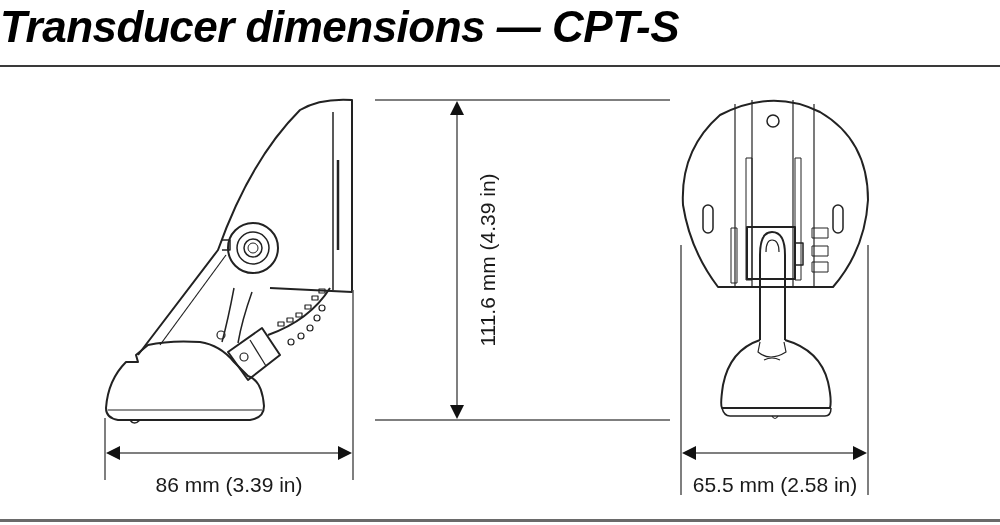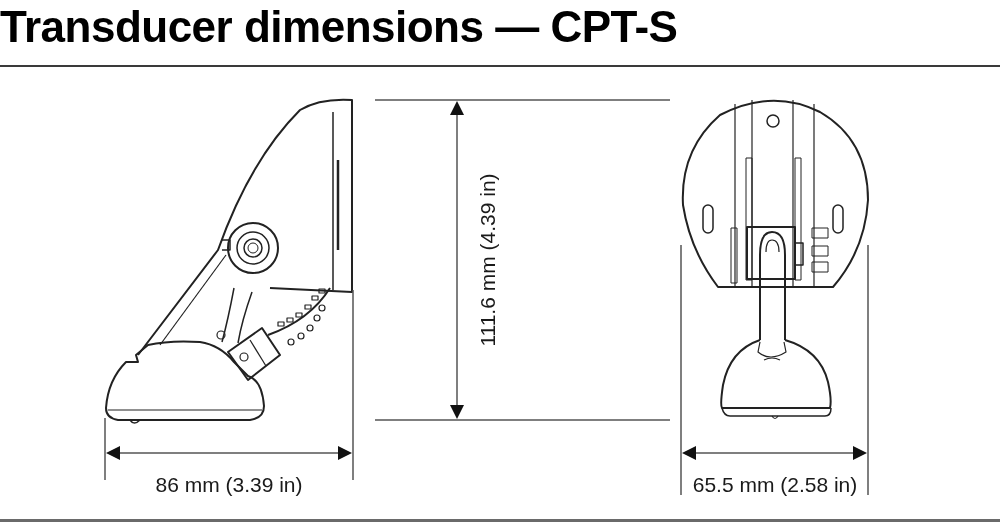--- a/index.html
+++ b/index.html
@@ -1,17 +1,17 @@
 <!DOCTYPE html>
 <html><head>
 <meta charset="utf-8">
 <style>
   html, body { margin: 0; padding: 0; background: #ffffff; }
   body { width: 1000px; height: 525px; position: relative; overflow: hidden; font-family: "Liberation Sans", sans-serif; }
-  .title { position: absolute; left: 0; top: 0; font-size: 44px; font-weight: bold; color: #000; letter-spacing: -0.5px; line-height: 54px; }
+  .title { position: absolute; left: 0; top: 0; font-size: 44px; font-weight: bold; color: #000; letter-spacing: -0.5px; line-height: 54px; font-style: italic; }
   .rule-top { position: absolute; left: 0; top: 65px; width: 1000px; height: 2px; background: #3a3a3a; }
   .rule-bottom { position: absolute; left: 0; top: 519px; width: 1000px; height: 3px; background: #6a6a6a; }
   svg.drawing { position: absolute; left: 0; top: 0; }
   .dim-label { font-family: "Liberation Sans", sans-serif; font-size: 21px; fill: #1a1a1a; }
 </style>
 </head>
 <body>
 
 <div class="title">Transducer dimensions — CPT-S</div>
 <div class="rule-top"></div>

